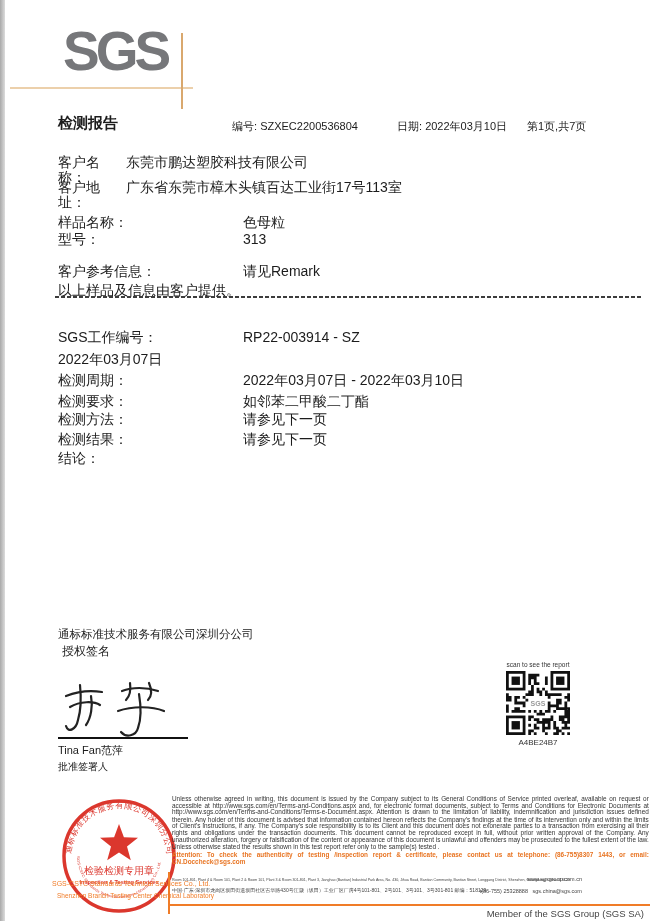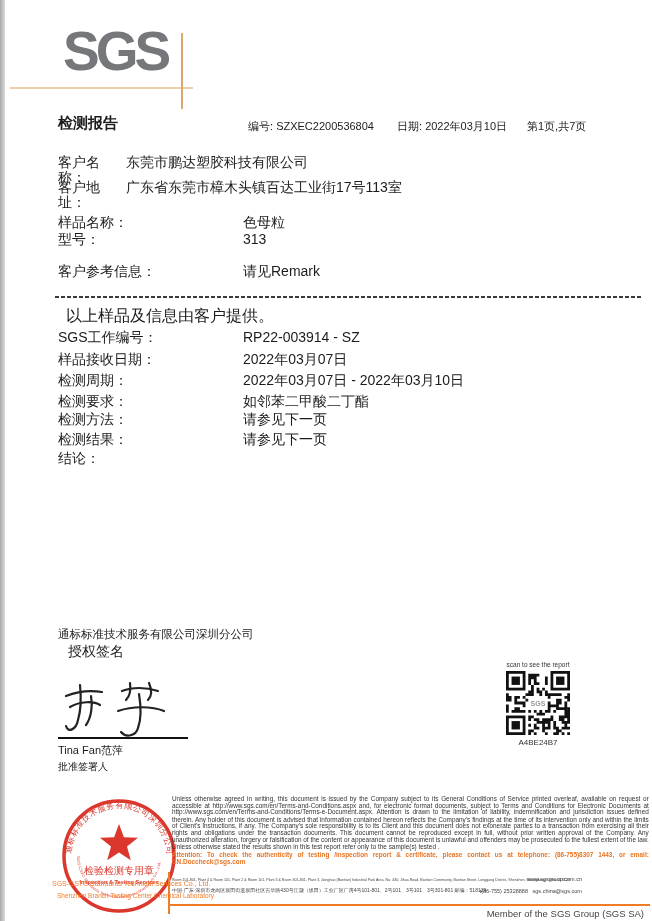--- a/index.html
+++ b/index.html
@@ -15,38 +15,38 @@
 
   
   .logo { position:absolute; left:63px; top:24px; font-size:55px; font-weight:bold;
     letter-spacing:-4px; color:#76777a; line-height:1; }
   .logo-hline { position:absolute; left:10px; top:87px; width:183px; height:2px; background:#ecd0ab; }
   .logo-vline { position:absolute; left:181px; top:33px; width:2px; height:76px; background:#d9a86e; }
 
   
   .title { position:absolute; left:58px; top:114px; font-size:15px; font-weight:bold; }
   .meta { position:absolute; top:119px; font-size:11px; white-space:nowrap; }
-  .m-no   { left:248px; }
+  .m-no   { left:232px; }
   .m-date { left:397px; }
   .m-page { left:527px; }
 
   
   .row { position:absolute; left:58px; display:flex; font-size:14px; line-height:15px; }
   .row .lbl { flex:none; width:185px; }
   .row.narrow .lbl { width:68px; }
   .row .val { white-space:nowrap; }
   .row .val.wrap { white-space:normal; width:402px; line-height:17.5px; }
 
-  .note { position:absolute; left:66px; top:282px; font-size:16px;margin-top:24px; }
+  .note { position:absolute; left:58px; top:282px; font-size:14px; }
   .divider { position:absolute; left:55px; top:296px; width:586px; height:2px;
     background:repeating-linear-gradient(90deg,#3c3c3c 0 4px,transparent 4px 6px); }
 
   
   .sig-company { position:absolute; left:58px; top:627px; font-size:11.5px; }
-  .sig-auth    { position:absolute; left:68px; top:643px; font-size:14px; }
+  .sig-auth    { position:absolute; left:62px; top:643px; font-size:12px; }
   .sig-svg     { position:absolute; left:60px; top:680px; }
   .sig-line    { position:absolute; left:58px; top:737px; width:130px; height:1.5px; background:#111; }
   .sig-name    { position:absolute; left:58px; top:743px; font-size:11px; }
   .sig-title   { position:absolute; left:58px; top:760px; font-size:10px; }
 
   
   .qr-caption { position:absolute; left:501px; top:661px; width:74px; text-align:center;
     font-size:6.5px; color:#333; }
   .qr-box { position:absolute; left:506px; top:671px; width:64px; height:64px; }
   .qr-id  { position:absolute; left:501px; top:738px; width:74px; text-align:center;
@@ -118,21 +118,20 @@
     <span class="val">请见Remark</span>
   </div>
   <div class="note">以上样品及信息由客户提供。</div>
   <div class="divider"></div>
 
   <div class="row" style="top:330px">
     <span class="lbl">SGS工作编号：</span>
     <span class="val">RP22-003914 - SZ</span>
   </div>
   <div class="row" style="top:352px">
-    <span class="lbl">样品接收日期：</span>
     <span class="val">2022年03月07日</span>
   </div>
   <div class="row" style="top:373px">
     <span class="lbl">检测周期：</span>
     <span class="val">2022年03月07日 - 2022年03月10日</span>
   </div>
   <div class="row" style="top:394px">
     <span class="lbl">检测要求：</span>
     <span class="val">如邻苯二甲酸二丁酯</span>
   </div>

